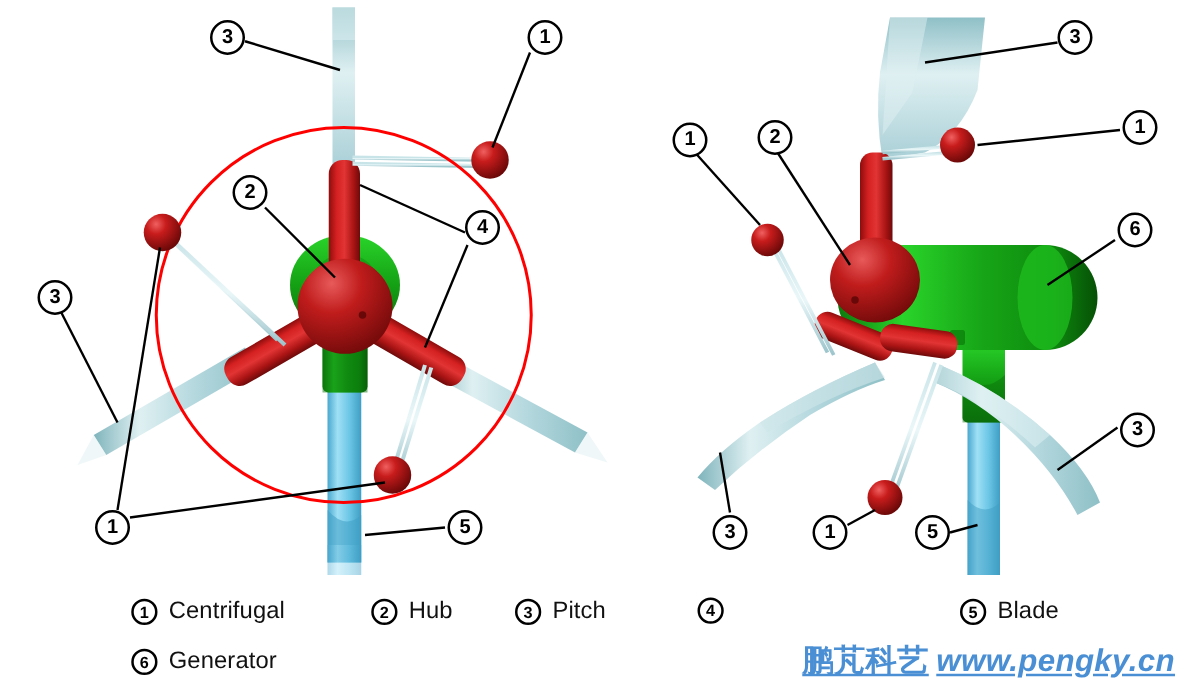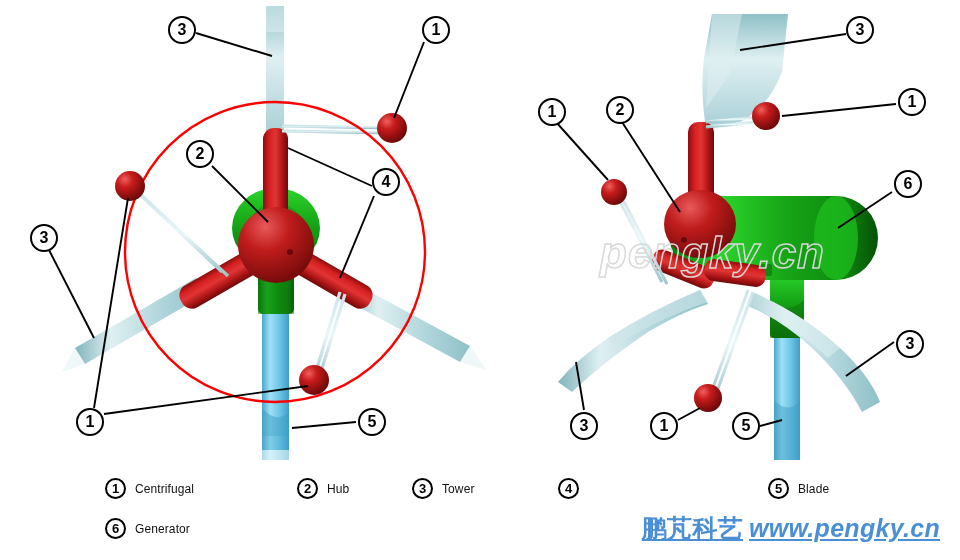--- a/index.html
+++ b/index.html
@@ -22,21 +22,21 @@
   }
   .legend-row{position:absolute;display:flex;align-items:center;}
   .lg-item{display:flex;align-items:center;margin-right:0;}
   .lg-num{
     width:21px;height:21px;border:2px solid #000;border-radius:50%;
     display:flex;align-items:center;justify-content:center;
     font-size:13px;font-weight:bold;color:#000;line-height:1;
     box-sizing:border-box;background:#fff;flex:none;
   }
   .lg-label{
-    margin-left:9px;font-size:12px;color:#111;
+    margin-left:9px;font-size:19px;color:#111;
     white-space:nowrap;letter-spacing:.1px;
   }
   .brand{
     position:absolute;right:20px;top:512px;
     font-size:25px;font-style:italic;font-weight:bold;
     color:#4a8fd4;white-space:nowrap;letter-spacing:.3px;text-decoration:underline;
   }
   .brand .cn{font-family:"DejaVu Sans", sans-serif;font-style:normal;margin-right:6px;}
 
   
@@ -272,21 +272,20 @@
         <line x1="622" y1="122" x2="680" y2="212"></line>
         <line x1="892" y1="192" x2="838" y2="228"></line>
         <line x1="894" y1="342" x2="846" y2="376"></line>
         <line x1="584" y1="410" x2="576" y2="362"></line>
         <line x1="678" y1="420" x2="700" y2="408"></line>
         <line x1="760" y1="426" x2="782" y2="420"></line>
       </g>
     </g>
   </svg>
 
-  <div class="wm wm-right">pengky.cn</div>
 
   <div class="callout" style="left:168px;top:16px">3</div>
   <div class="callout" style="left:422px;top:16px">1</div>
   <div class="callout" style="left:186px;top:140px">2</div>
   <div class="callout" style="left:372px;top:168px">4</div>
   <div class="callout" style="left:30px;top:224px">3</div>
   <div class="callout" style="left:76px;top:408px">1</div>
   <div class="callout" style="left:358px;top:408px">5</div>
 
   <div class="callout" style="left:846px;top:16px">3</div>
@@ -311,21 +310,21 @@
     <div class="legend-row" style="left:297px;top:8px;">
       <div class="lg-item">
         <span class="lg-num">2</span>
         <span class="lg-label">Hub</span>
       </div>
     </div>
 
     <div class="legend-row" style="left:412px;top:8px;">
       <div class="lg-item">
         <span class="lg-num">3</span>
-        <span class="lg-label">Tower</span>
+        <span class="lg-label">Pitch</span>
       </div>
     </div>
 
     <div class="legend-row" style="left:558px;top:8px;">
       <div class="lg-item">
         <span class="lg-num">4</span>
       </div>
     </div>
 
     <div class="legend-row" style="left:768px;top:8px;">

